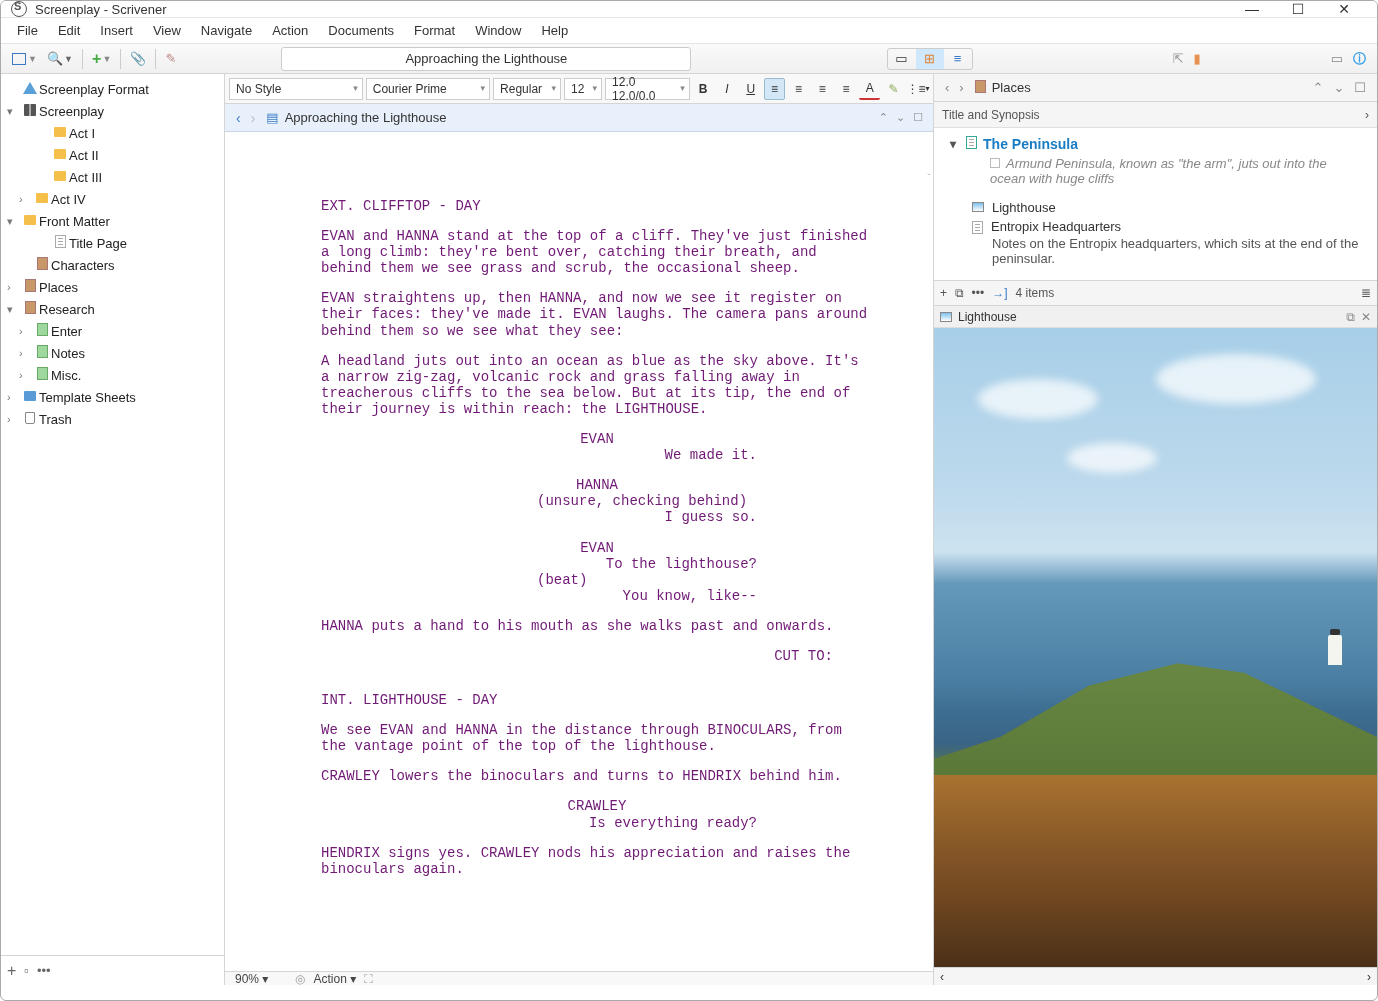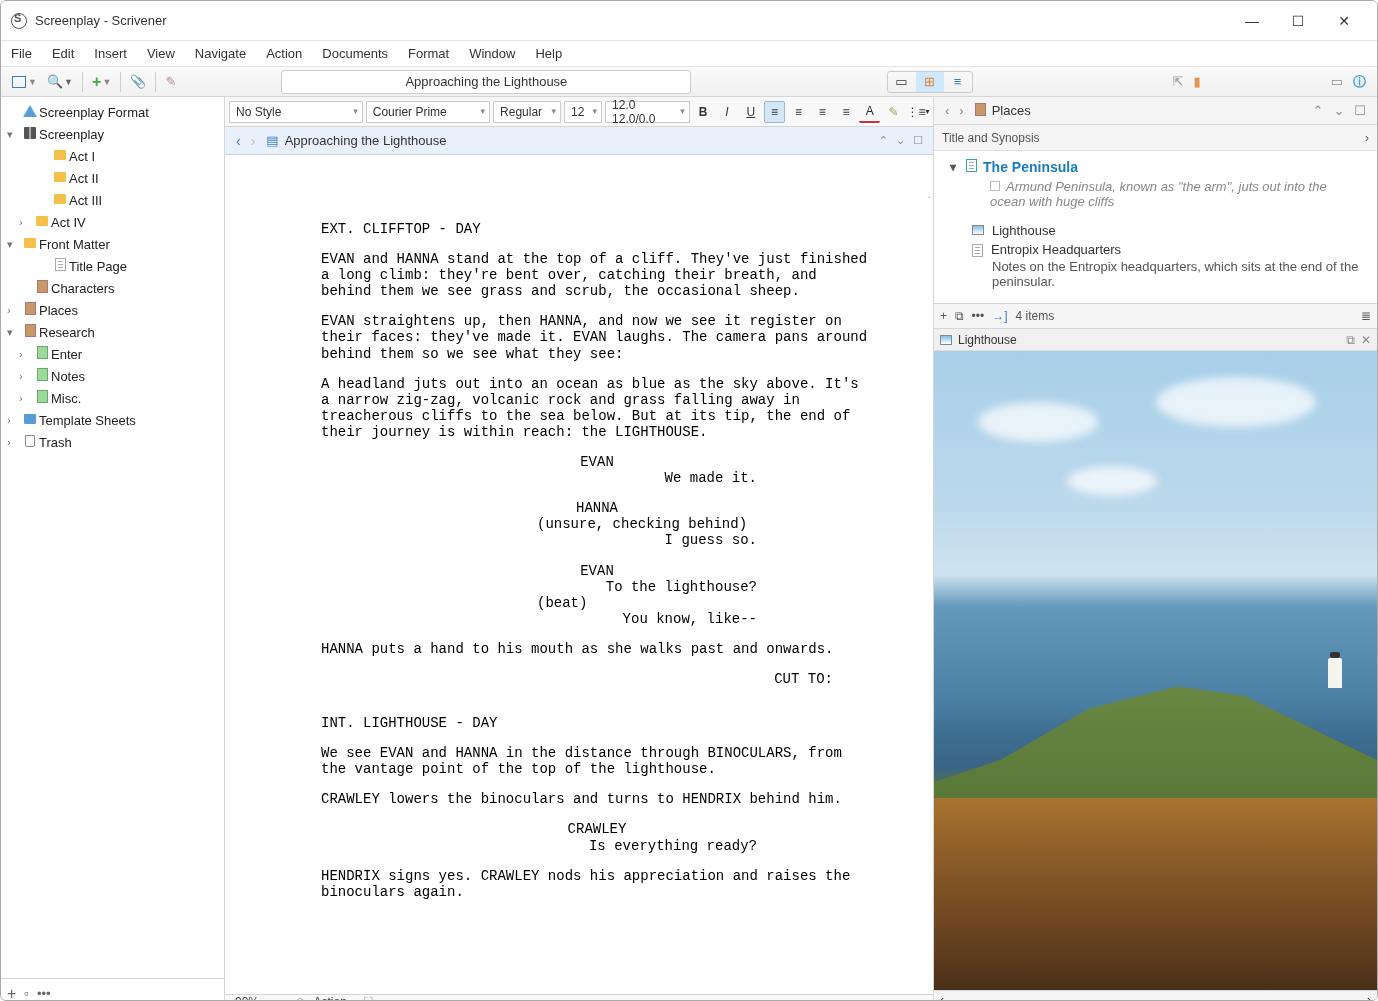--- a/index.html
+++ b/index.html
@@ -1,27 +1,27 @@
 <!DOCTYPE html>
 <html><head>
 <meta charset="utf-8">
 <style>
 * { box-sizing: border-box; margin: 0; padding: 0; }
 body { font-family: "Segoe UI", Tahoma, sans-serif; font-size: 13px; color: #333; background: #fff; overflow: hidden; width: 1378px; height: 1001px; border: 1px solid #aaa; border-radius: 6px; }
 
 
-.titlebar { height: 40px; display: flex; align-items: center; padding: 0 10px; background: #fff; border-bottom: 1px solid #e5e5e5; }
+.titlebar { height: 17px; display: flex; align-items: center; padding: 0 10px; background: #fff; border-bottom: 1px solid #e5e5e5; }
 .titlebar .app-icon { width: 16px; height: 16px; border: 1.5px solid #555; border-radius: 50%; margin-right: 8px; position: relative; }
 .titlebar .app-icon::after { content: "S"; position: absolute; top: -2px; left: 2px; font-size: 11px; font-weight: bold; color: #555; }
 .titlebar .title { flex: 1; color: #333; font-size: 13px; }
 .win-controls { display: flex; gap: 0; }
 .win-controls span { width: 46px; height: 32px; display: flex; align-items: center; justify-content: center; cursor: pointer; font-size: 14px; }
 
 
-.menubar { height: 26px; display: flex; align-items: center; padding: 0 0; background: #fff; border-bottom: 1px solid #e5e5e5; }
+.menubar { height: 26px; display: flex; align-items: center; padding: 0 6px; background: #fff; border-bottom: 1px solid #e5e5e5; }
 .menubar span { padding: 3px 10px; cursor: pointer; font-size: 13px; }
 
 
 .toolbar { height: 30px; display: flex; align-items: center; background: linear-gradient(#fafafa,#f0f0f0); border-bottom: 1px solid #d5d5d5; padding: 0 6px; }
 .toolbar .tool { padding: 3px 4px; margin: 0 1px; display: flex; align-items: center; cursor: pointer; }
 .toolbar .sep { width: 1px; height: 20px; background: #ccc; margin: 0 4px; }
 .toolbar .doc-title-box { flex: 0 0 410px; margin-left: 100px; height: 24px; background: #fff; border: 1px solid #ccc; border-radius: 3px; display: flex; align-items: center; justify-content: center; font-size: 13px; color: #333; }
 .toolbar .spacer { flex: 1; }
 .view-group { display: flex; border: 1px solid #ccc; border-radius: 3px; overflow: hidden; margin: 0 2px; }
 .view-group span { width: 28px; height: 20px; display: flex; align-items: center; justify-content: center; cursor: pointer; }
@@ -45,21 +45,21 @@
 .format-bar .combo::after { content: "▾"; position: absolute; right: 4px; top: 4px; color: #888; font-size: 9px; }
 .format-bar .btn { width: 22px; height: 22px; display: flex; align-items: center; justify-content: center; cursor: pointer; border-radius: 2px; }
 .format-bar .btn.active { background: #d4e7f7; border: 1px solid #9bc; }
 .doc-header { height: 28px; background: #e8f1fb; border-bottom: 1px solid #c5d5e5; display: flex; align-items: center; padding: 0 6px; font-size: 13px; }
 .doc-header .nav-arrow { color: #3a7bc8; padding: 0 5px; cursor: pointer; font-size: 14px; }
 .doc-header .doc-icon { color: #3a7bc8; margin: 0 6px; }
 .doc-header .spacer { flex: 1; }
 .doc-header .hdr-icon { padding: 0 4px; color: #888; cursor: pointer; font-size: 11px; }
 
 .editor-body { flex: 1; overflow: auto; background: #fff; padding: 66px 60px 40px 96px; position: relative; }
-.screenplay { font-family: "Courier New", monospace; font-size: 14px; line-height: 1.15; color: #000000; white-space: pre-wrap; max-width: 600px; }
+.screenplay { font-family: "Courier New", monospace; font-size: 14px; line-height: 1.15; color: #701a75; white-space: pre-wrap; max-width: 600px; }
 .screenplay .slug { text-transform: uppercase; }
 .screenplay .char { text-align: center; margin: 0 auto; width: 200px; text-transform: uppercase; }
 .screenplay .dialog { margin: 0 auto; width: 320px; text-align: right; padding-left: 80px; }
 .screenplay .paren { margin: 0 auto; width: 320px; padding-left: 100px; }
 .screenplay .trans { text-align: right; padding-right: 40px; }
 .screenplay p { margin-bottom: 14px; }
 .screenplay .tight { margin-bottom: 0; }
 
 .editor-footer { height: 14px; border-top: 1px solid #d5d5d5; background: #f8f8f8; display: flex; align-items: center; padding: 0 10px; font-size: 12px; color: #444; }
 .editor-footer .zoom { width: 60px; }

